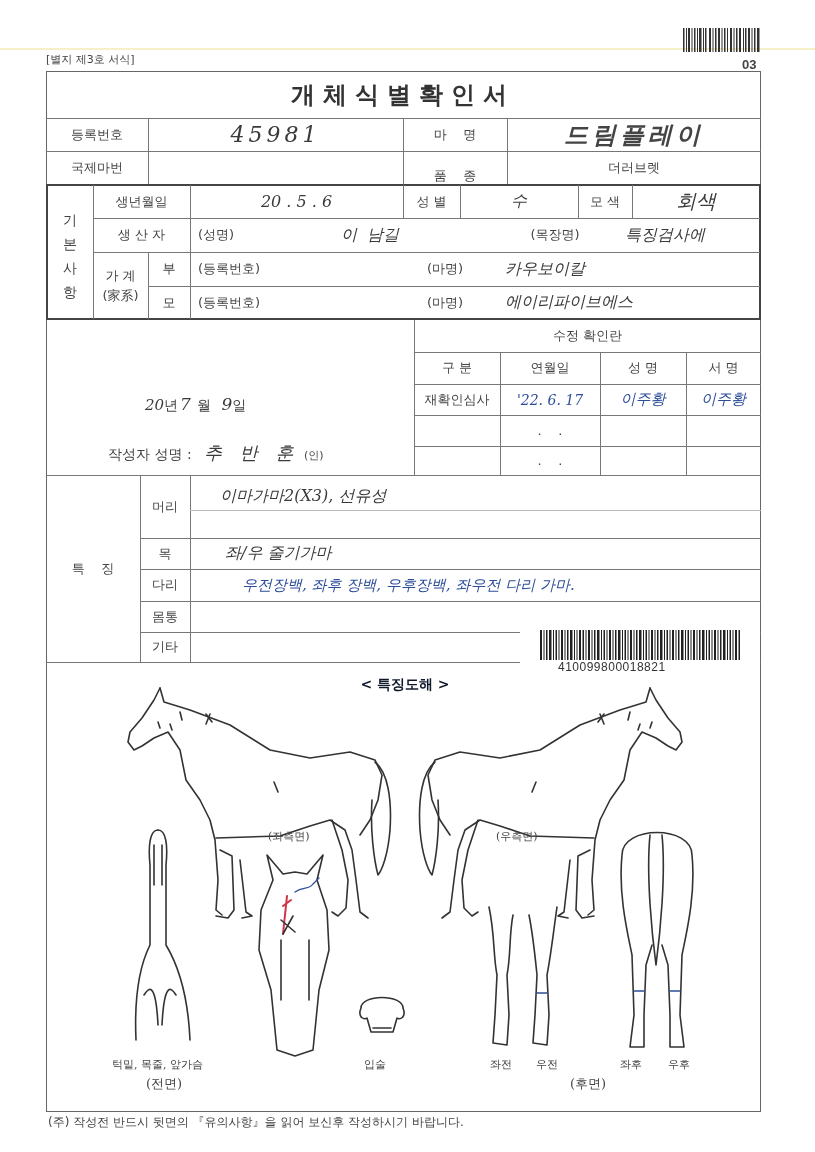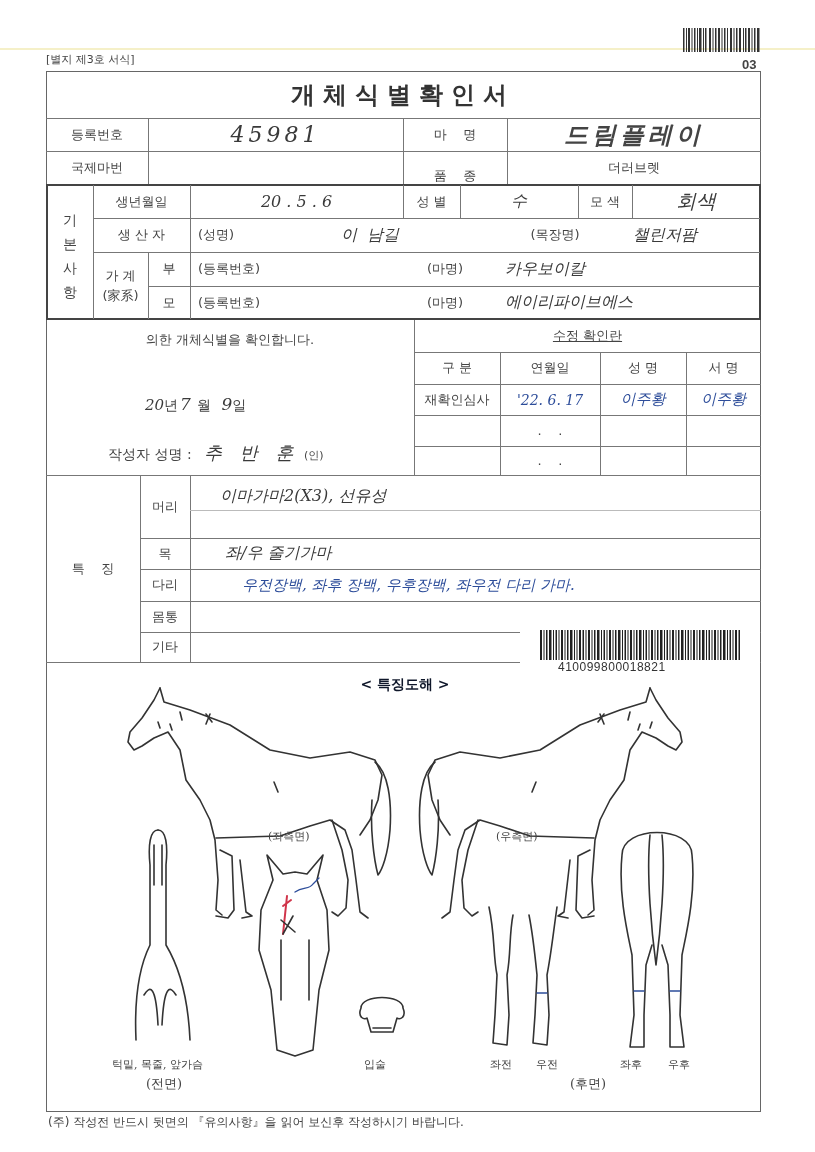--- a/index.html
+++ b/index.html
@@ -109,61 +109,60 @@
 <div class="cell hand" style="left:190px; top:185px; width:213px; height:33px; font-size:16px; white-space:pre;">20 . 5 . 6</div>
 <div class="cell" style="left:403px; top:185px; width:57px; height:33px;">성 별</div>
 <div class="cell hand" style="left:460px; top:185px; width:118px; height:33px; font-size:16px;">수</div>
 <div class="cell" style="left:578px; top:185px; width:54px; height:33px;">모 색</div>
 <div class="cell hand" style="left:632px; top:185px; width:128px; height:33px; font-size:20px;">회색</div>
 
 <div class="cell" style="left:93px; top:218px; width:97px; height:34px; white-space:pre;">생 산 자</div>
 <div class="cell" style="left:198px; top:218px; width:60px; height:34px; justify-content:flex-start;">(성명)</div>
 <div class="cell hand" style="left:290px; top:218px; width:160px; height:34px; font-size:16px; white-space:pre;">이  남길</div>
 <div class="cell" style="left:520px; top:218px; width:70px; height:34px;">(목장명)</div>
-<div class="cell hand" style="left:600px; top:218px; width:130px; height:34px; font-size:16px;">챌린저팜</div>
+<div class="cell hand" style="left:600px; top:218px; width:130px; height:34px; font-size:16px;">특징검사에</div>
 
 <div class="cell" style="left:93px; top:252px; width:55px; height:67px; flex-direction:column; line-height:20px;">
   <span>가 계</span>
   <span>(家系)</span>
 </div>
 <div class="cell" style="left:148px; top:252px; width:42px; height:34px;">부</div>
 <div class="cell" style="left:198px; top:252px; width:80px; height:34px; justify-content:flex-start;">(등록번호)</div>
 <div class="cell" style="left:420px; top:252px; width:50px; height:34px;">(마명)</div>
 <div class="cell hand" style="left:505px; top:252px; width:200px; height:34px; font-size:16px; justify-content:flex-start;">카우보이칼</div>
 
 <div class="cell" style="left:148px; top:286px; width:42px; height:33px;">모</div>
 <div class="cell" style="left:198px; top:286px; width:80px; height:33px; justify-content:flex-start;">(등록번호)</div>
 <div class="cell" style="left:420px; top:286px; width:50px; height:33px;">(마명)</div>
 <div class="cell hand" style="left:505px; top:286px; width:220px; height:33px; font-size:16px; justify-content:flex-start;">에이리파이브에스</div>
 
 <div class="line-v" style="left:414px; top:320px; height:155px;"></div>
 <div class="line-h" style="left:46px; top:475px; width:715px;"></div>
 
 <div class="statement" style="left:60px; top:329px; width:340px;">
-  <div>의한 개체식별을 확인합니다.</div>
 </div>
 <div class="abs" style="left:145px; top:394px; font-size:14px; color:#444;">
   <span class="hand" style="font-size:15px;">20</span><span>년</span><span class="hand" style="font-size:17px; margin:0 6px 0 2px;">7</span><span>월</span>
   <span class="hand" style="font-size:17px; margin-left:6px;">9</span><span>일</span>
 </div>
 <div class="abs" style="left:108px; top:441px; font-size:14px; color:#444;">
   <span>작성자 성명 :</span>
   <span class="hand" style="font-size:18px; margin-left:8px; letter-spacing:6px;">추 반 훈</span>
   <span style="font-size:11px;">(인)</span>
 </div>
 
 <div class="line-h" style="left:414px; top:352px; width:347px;"></div>
 <div class="line-h" style="left:414px; top:384px; width:347px;"></div>
 <div class="line-h" style="left:414px; top:415px; width:347px;"></div>
 <div class="line-h" style="left:414px; top:446px; width:347px;"></div>
 <div class="line-v" style="left:500px; top:352px; height:123px;"></div>
 <div class="line-v" style="left:600px; top:352px; height:123px;"></div>
 <div class="line-v" style="left:686px; top:352px; height:123px;"></div>
 
-<div class="cell" style="left:414px; top:320px; width:347px; height:32px;text-decoration:underline;">수정 확인란</div>
+<div class="cell" style="left:414px; top:320px; width:347px; height:32px;">수정 확인란</div>
 <div class="cell" style="left:414px; top:352px; width:86px; height:32px;">구 분</div>
 <div class="cell" style="left:500px; top:352px; width:100px; height:32px;">연월일</div>
 <div class="cell" style="left:600px; top:352px; width:86px; height:32px;">성 명</div>
 <div class="cell" style="left:686px; top:352px; width:75px; height:32px;">서 명</div>
 
 <div class="cell" style="left:414px; top:384px; width:86px; height:31px;">재확인심사</div>
 <div class="cell hand-blue" style="left:500px; top:384px; width:100px; height:31px; font-size:14px;">'22. 6. 17</div>
 <div class="cell hand-blue" style="left:600px; top:384px; width:86px; height:31px; font-size:15px;">이주황</div>
 <div class="cell hand-blue" style="left:686px; top:384px; width:75px; height:31px; font-size:15px;">이주황</div>
 

